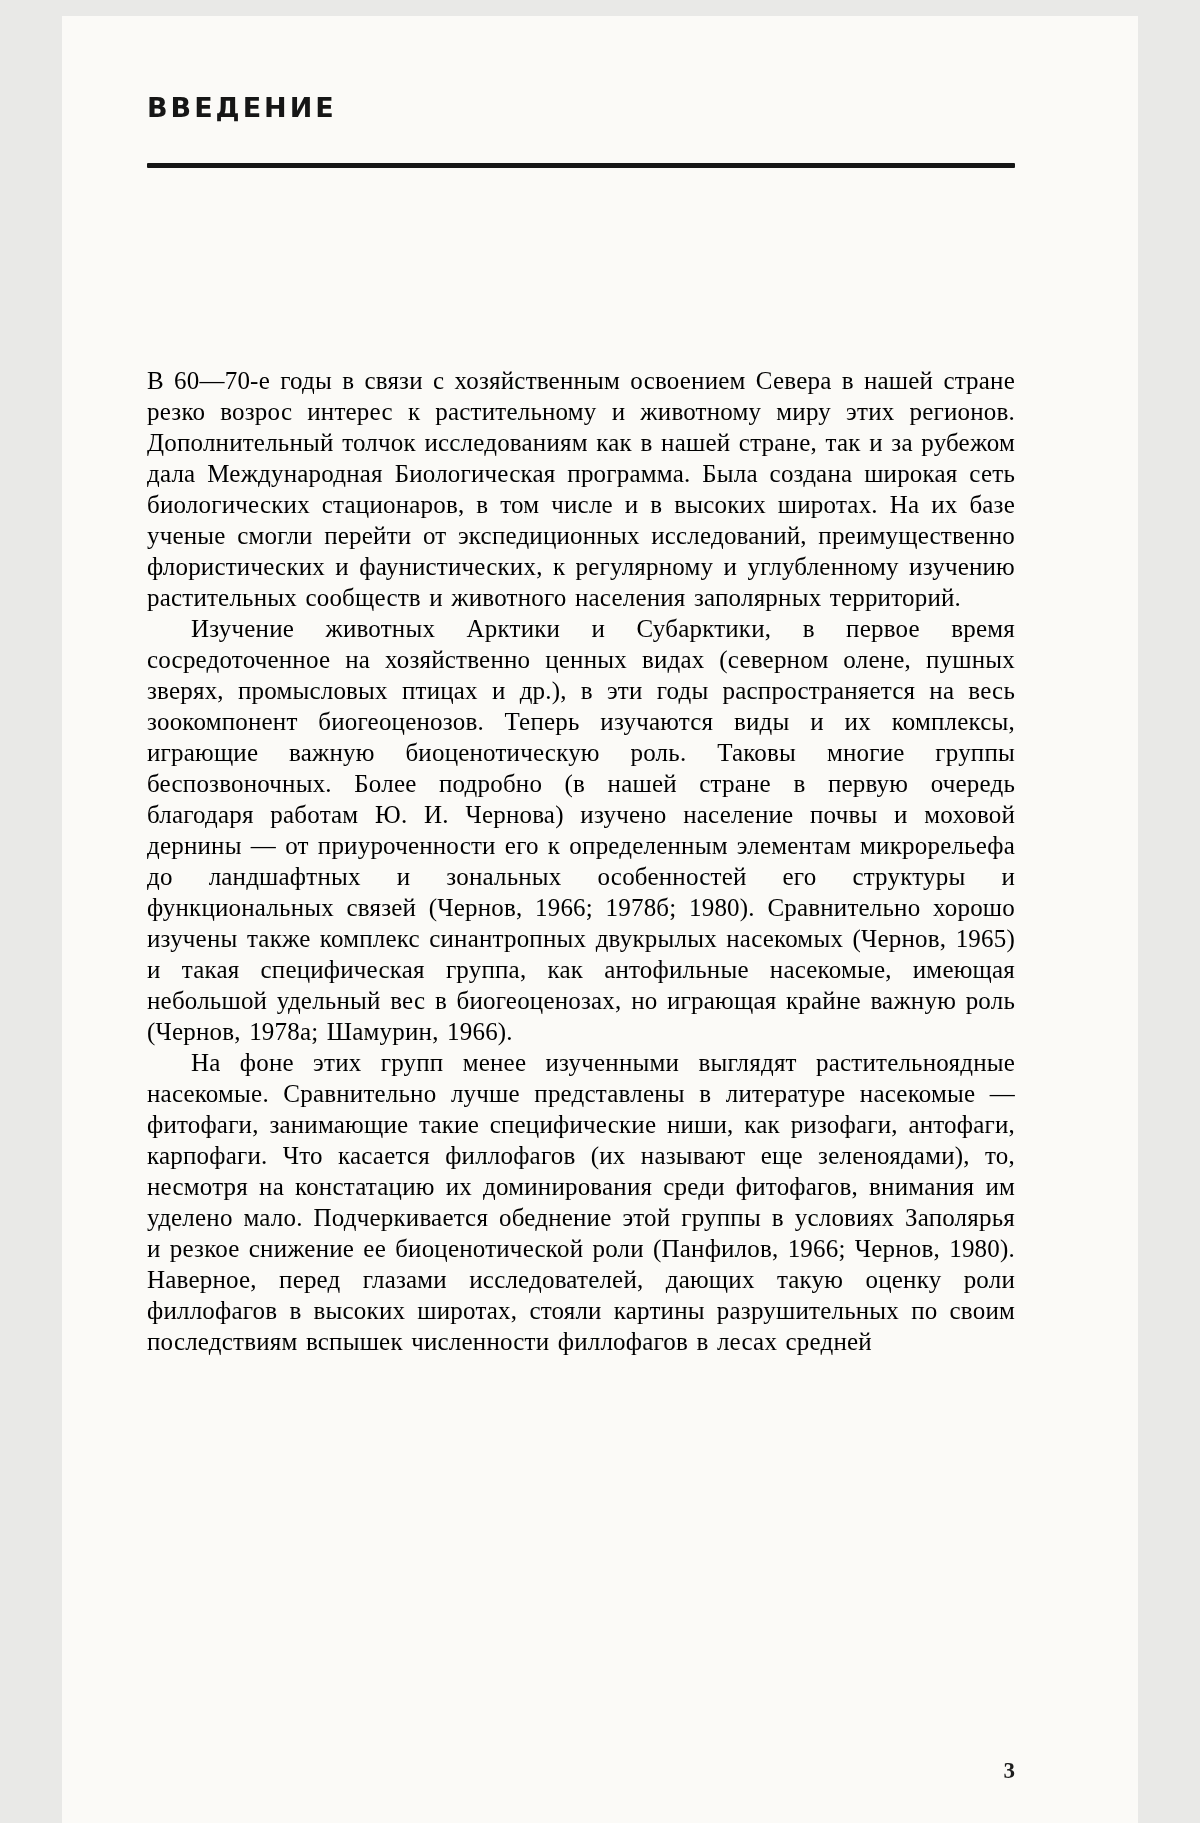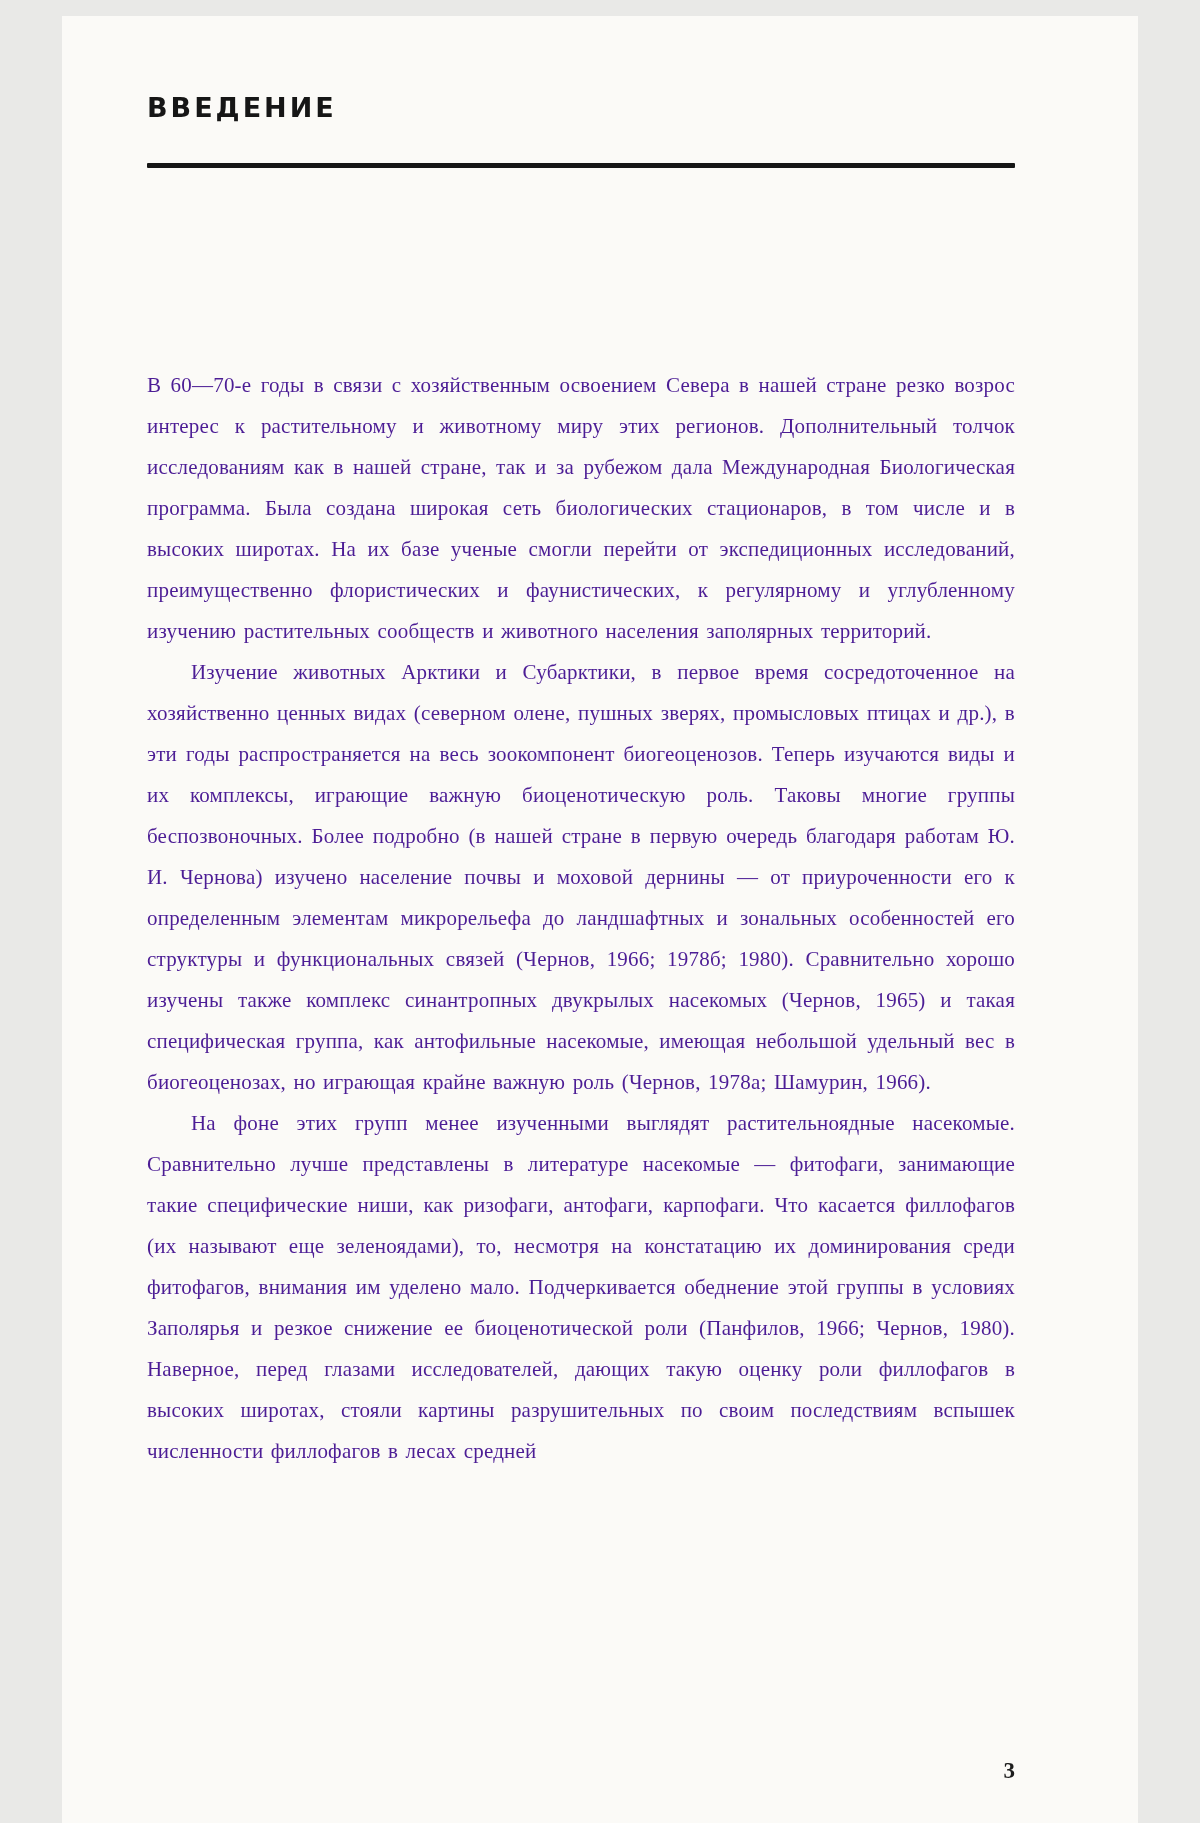--- a/index.html
+++ b/index.html
@@ -48,26 +48,26 @@
     left: 60px;
     top: -4px;
     width: 90px;
     height: 3px;
     background: #fbfaf7;
     opacity: 0.55;
   }
 
   .body-text {
     margin-top: 197px;
-    font-size: 21px;
-    line-height: 41px;
+    font-size: 25px;
+    line-height: 31px;
     text-align: justify;
     letter-spacing: 0.2px;
     word-spacing: 2px;
-    color: #4c1d95;
+    color: #000000;
   }
 
   .body-text p {
     margin: 0;
   }
 
   .body-text p.indent {
     text-indent: 44px;
   }
 

